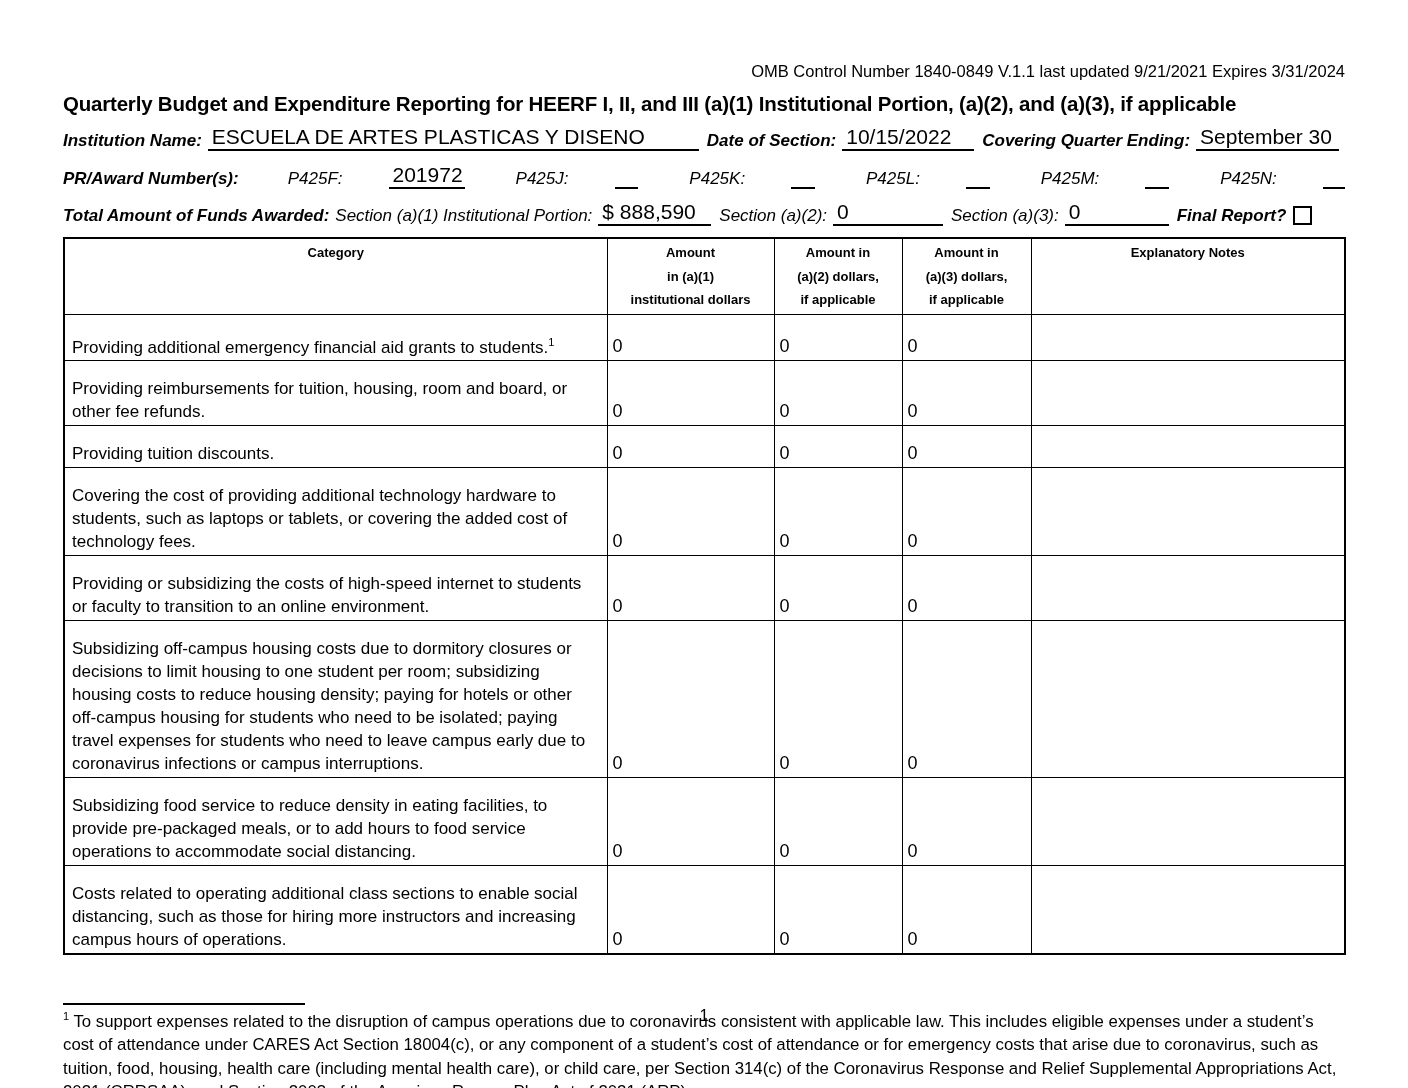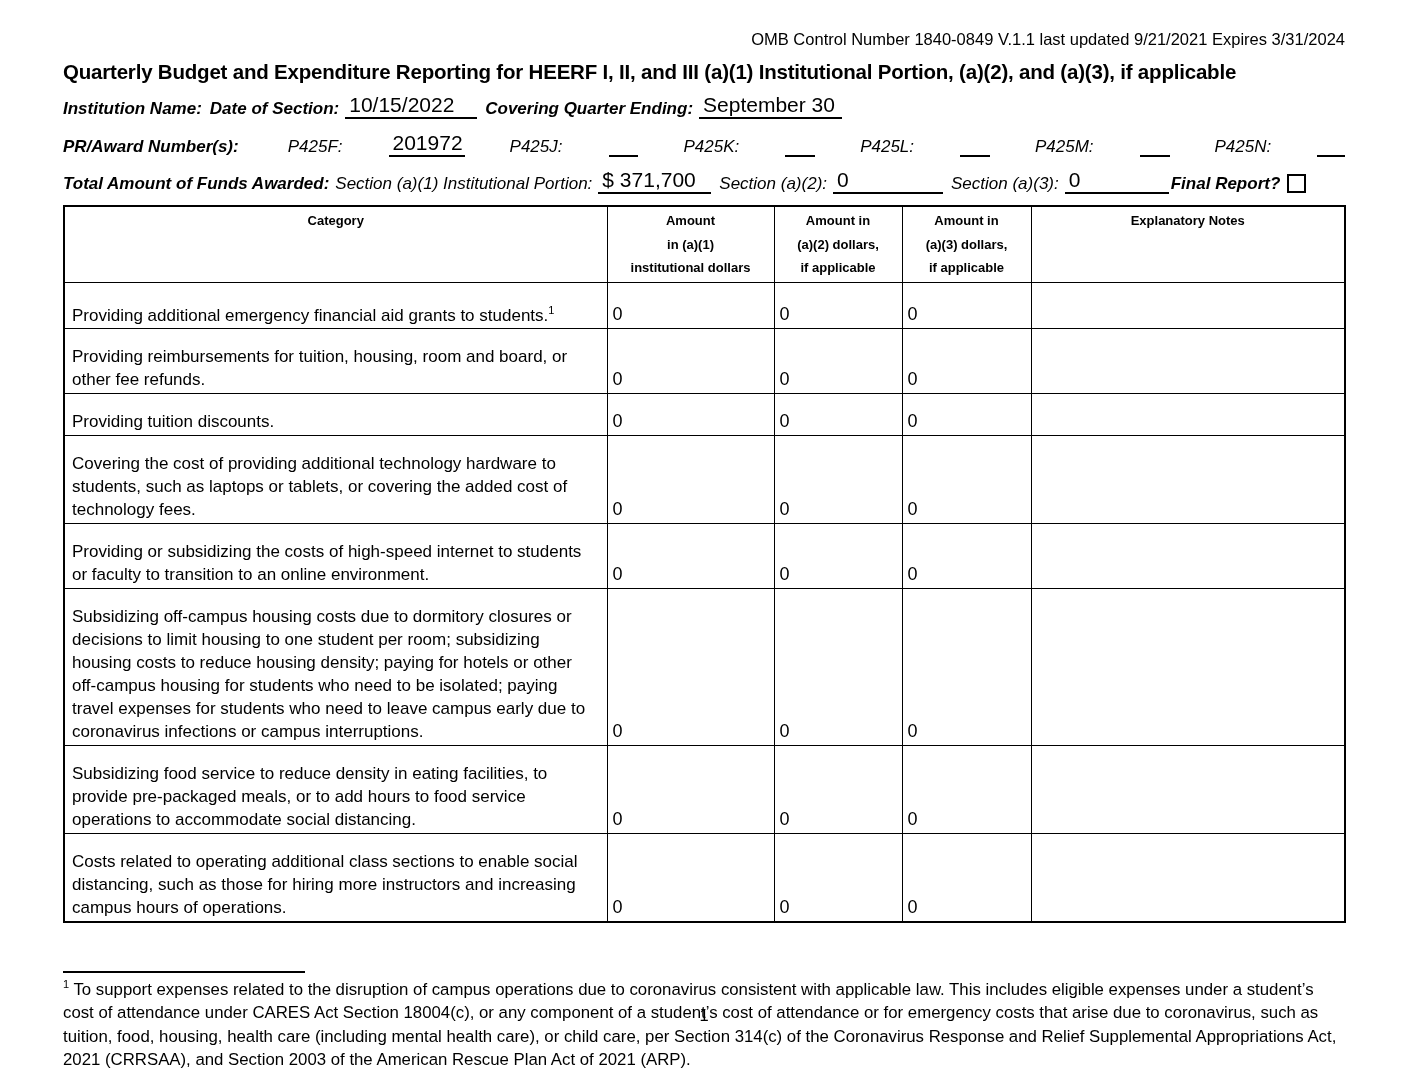--- a/index.html
+++ b/index.html
@@ -1,29 +1,29 @@
 <!DOCTYPE html>
 <html><head>
 <meta charset="utf-8">
 <style>
   html,body{margin:0;padding:0;background:#e8e8e8;}
   .page{
     width:1408px;height:1088px;background:#ffffff;color:#000;
     box-sizing:border-box;padding:0 63px;position:relative;
     font-family:"Liberation Sans",sans-serif;margin:0 auto;overflow:hidden;
   }
-  .omb{padding-top:30px;text-align:right;font-size:16.5px;}
+  .omb{padding-top:62px;text-align:right;font-size:16.5px;}
   .title{font-size:20.5px;font-weight:bold;margin-top:11px;white-space:nowrap;letter-spacing:-0.2px;}
   .fline{display:flex;align-items:flex-end;}
   .lbl{font-size:17px;white-space:nowrap;line-height:20px;font-style:italic;}
   .b{font-weight:bold;}
   .fill{border-bottom:2px solid #000;box-sizing:border-box;}
   .fill .val{display:block;font-size:21px;line-height:22px;padding:0 2px 1px 4px;white-space:nowrap;}
   .fill .val:empty::before{content:"\00a0";}
-  .ml6{margin-left:6px;} .ml8{margin-left:8px;} .ml10{margin-left:2px;} .ml3{margin-left:3px;}
+  .ml6{margin-left:6px;} .ml8{margin-left:8px;} .ml10{margin-left:8px;} .ml3{margin-left:3px;}
   .line1{margin-top:10px;}
   .line2{margin-top:13px;gap:43px;}
   .line3{margin-top:12px;}
   .checkbox{display:inline-block;width:15px;height:15px;border:2.5px solid #000;margin-left:7px;margin-bottom:1px;}
   table.grid{border-collapse:collapse;margin-top:11px;table-layout:fixed;width:1281px;border:2px solid #000;}
   table.grid th,table.grid td{border:1.5px solid #000;box-sizing:border-box;}
   table.grid th{font-size:13px;font-weight:bold;line-height:23.5px;vertical-align:top;text-align:center;white-space:pre-line;padding:2px 4px;}
   td.cat{font-size:17px;line-height:23px;vertical-align:top;text-align:left;padding:16px 10px 2px 7px;}
   td.amt{font-size:18px;line-height:20px;vertical-align:bottom;text-align:left;padding:0 5px 4px 5px;}
   td.notes{padding:0;}
@@ -36,20 +36,23 @@
 <body>
 
 <div class="page">
 
   <div class="omb">OMB Control Number 1840-0849 V.1.1 last updated 9/21/2021 Expires 3/31/2024</div>
 
   <div class="title">Quarterly Budget and Expenditure Reporting for HEERF I, II, and III (a)(1) Institutional Portion, (a)(2), and (a)(3), if applicable</div>
 
   <div class="fline line1">
     <span class="lbl b">Institution Name:</span>
+    <span class="fill ml6" style="width:491px;">
+        <span class="val">ESCUELA DE ARTES PLASTICAS Y DISENO</span>
+      </span>
     <span class="lbl b ml8">Date of Section:</span>
     <span class="fill ml6" style="width:132px;">
         <span class="val">10/15/2022</span>
       </span>
     <span class="lbl b ml8">Covering Quarter Ending:</span>
     <span class="fill ml6" style="width:143px;">
         <span class="val">September 30</span>
       </span>
   </div>
 
@@ -78,21 +81,21 @@
     <span class="lbl ml10">P425N:</span>
     <span class="fill ml3" style="width:78px;">
         <span class="val"></span>
       </span>
   </div>
 
   <div class="fline line3">
     <span class="lbl b">Total Amount of Funds Awarded:</span>
     <span class="lbl ml6">Section (a)(1) Institutional Portion:</span>
     <span class="fill ml6" style="width:113px;">
-        <span class="val">$ 371,700</span>
+        <span class="val">$ 888,590</span>
       </span>
     <span class="lbl ml8">Section (a)(2):</span>
     <span class="fill ml6" style="width:110px;">
         <span class="val">0</span>
       </span>
     <span class="lbl ml8">Section (a)(3):</span>
     <span class="fill ml6" style="width:104px;">
         <span class="val">0</span>
       </span>
     <span class="lbl b ml10">Final Report?</span>

